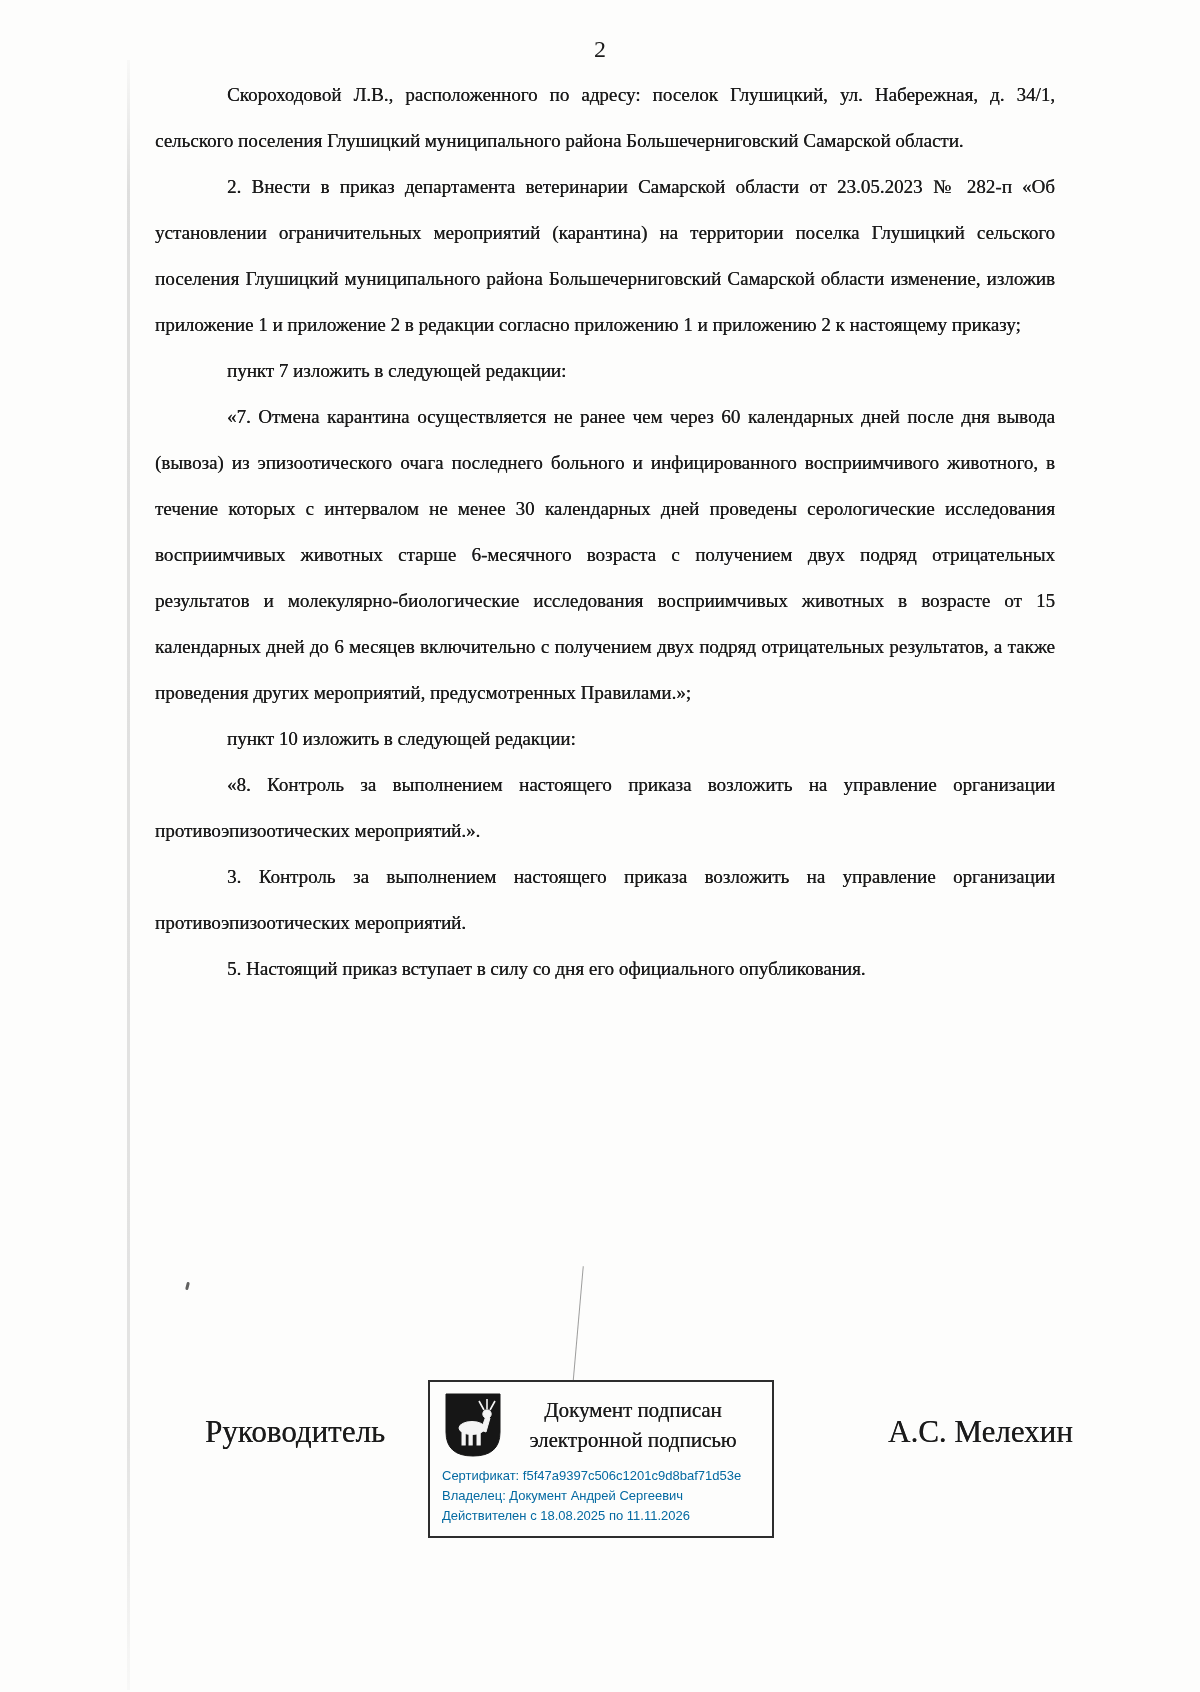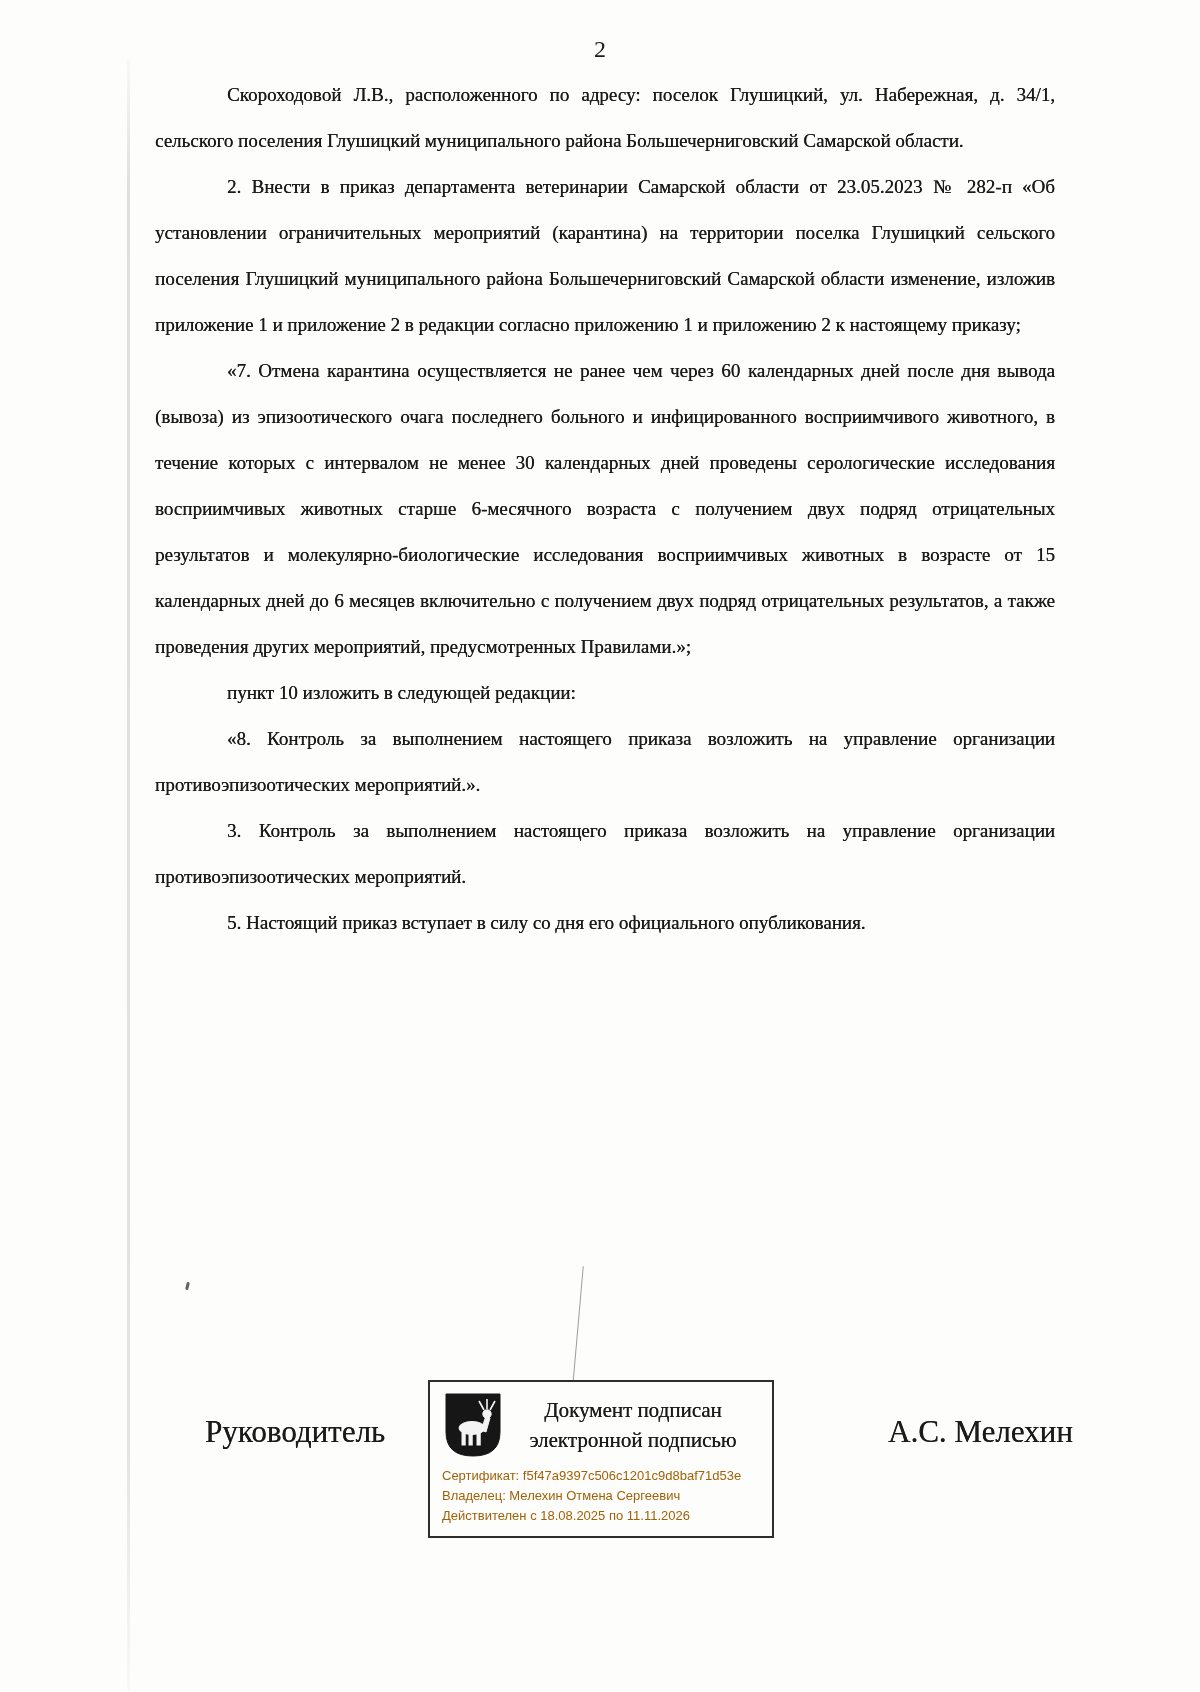--- a/index.html
+++ b/index.html
@@ -90,39 +90,40 @@
   .stamp-title {
     flex: 1;
     text-align: center;
     font-size: 21px;
     line-height: 30px;
   }
   .stamp-details {
     font-family: "Liberation Sans", sans-serif;
     font-size: 13px;
     line-height: 20px;
-    color: #a16207;
+    color: #0369a1;
     text-shadow: none;
     padding-left: 2px;
   }
 </style>
 </head>
 <body>
 
 <div class="page">
 
   <div class="scan-edge"></div>
   <div class="crease"></div>
   <div class="speck"></div>
 
   <div class="page-number">2</div>
 
   <div class="body-text">
     <p class="para">Скороходовой Л.В., расположенного по адресу: поселок Глушицкий, ул. Набережная, д. 34/1, сельского поселения Глушицкий муниципального района Большечерниговский Самарской области.</p>
     <p class="para">2. Внести в приказ департамента ветеринарии Самарской области от 23.05.2023 № 282-п «Об установлении ограничительных мероприятий (карантина) на территории поселка Глушицкий сельского поселения Глушицкий муниципального района Большечерниговский Самарской области изменение, изложив приложение 1 и приложение 2 в редакции согласно приложению 1 и приложению 2 к настоящему приказу;</p>
+    <p class="para">пункт 7 изложить в следующей редакции:</p>
     <p class="para">«7. Отмена карантина осуществляется не ранее чем через 60 календарных дней после дня вывода (вывоза) из эпизоотического очага последнего больного и инфицированного восприимчивого животного, в течение которых с интервалом не менее 30 календарных дней проведены серологические исследования восприимчивых животных старше 6-месячного возраста с получением двух подряд отрицательных результатов и молекулярно-биологические исследования восприимчивых животных в возрасте от 15 календарных дней до 6 месяцев включительно с получением двух подряд отрицательных результатов, а также проведения других мероприятий, предусмотренных Правилами.»;</p>
     <p class="para">пункт 10 изложить в следующей редакции:</p>
     <p class="para">«8. Контроль за выполнением настоящего приказа возложить на управление организации противоэпизоотических мероприятий.».</p>
     <p class="para">3. Контроль за выполнением настоящего приказа возложить на управление организации противоэпизоотических мероприятий.</p>
     <p class="para">5. Настоящий приказ вступает в силу со дня его официального опубликования.</p>
   </div>
 
   <div class="signature">
 
     <div class="sig-role">Руководитель</div>
@@ -143,21 +144,21 @@
             </g>
           </svg>
         </span>
         <div class="stamp-title">
           <div>Документ подписан</div>
           <div>электронной подписью</div>
         </div>
       </div>
       <div class="stamp-details">
         <div>Сертификат: f5f47a9397c506c1201c9d8baf71d53e</div>
-        <div>Владелец: Мелехин Отмена Сергеевич</div>
+        <div>Владелец: Документ Андрей Сергеевич</div>
         <div>Действителен с 18.08.2025 по 11.11.2026</div>
       </div>
     </div>
 
     <div class="sig-name">А.С. Мелехин</div>
 
   </div>
 
 </div>
 

